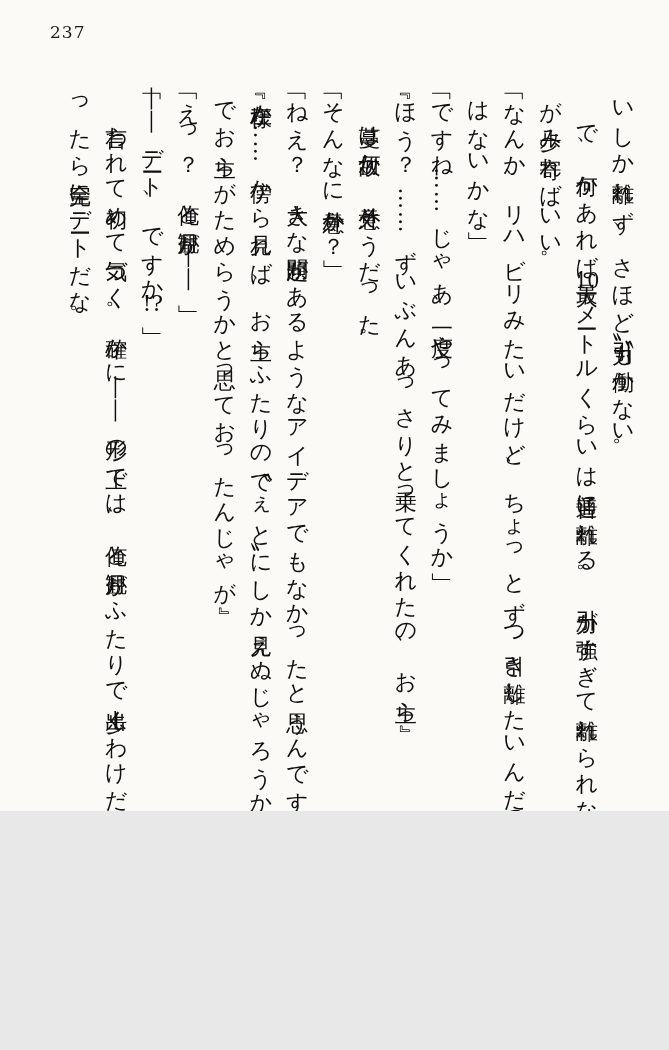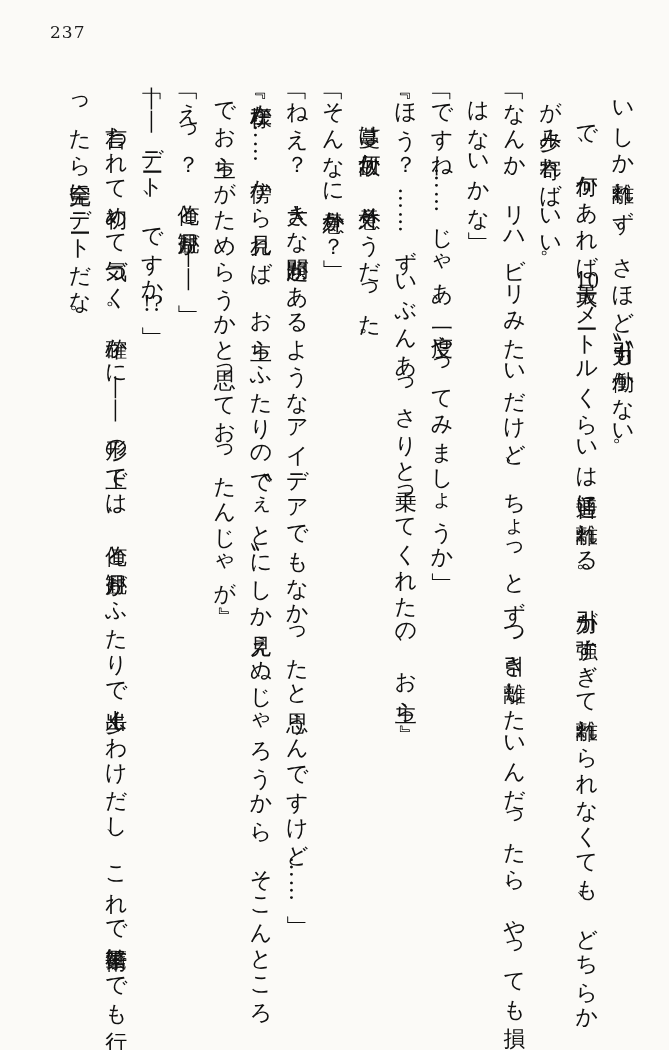--- a/index.html
+++ b/index.html
@@ -3,21 +3,21 @@
 <meta charset="utf-8">
 <style>
   html, body {
     margin: 0;
     padding: 0;
     background: #e8e8e8;
   }
   .book-page {
     position: relative;
     width: 669px;
-    height: 1050px;
+    height: 811px;
     background: #fbfaf7;
     overflow: hidden;
     font-family: "DejaVu Serif", "Liberation Serif", serif;
     color: #121212;
   }
   .page-number {
     position: absolute;
     top: 22px;
     left: 50px;
     font-size: 17px;

